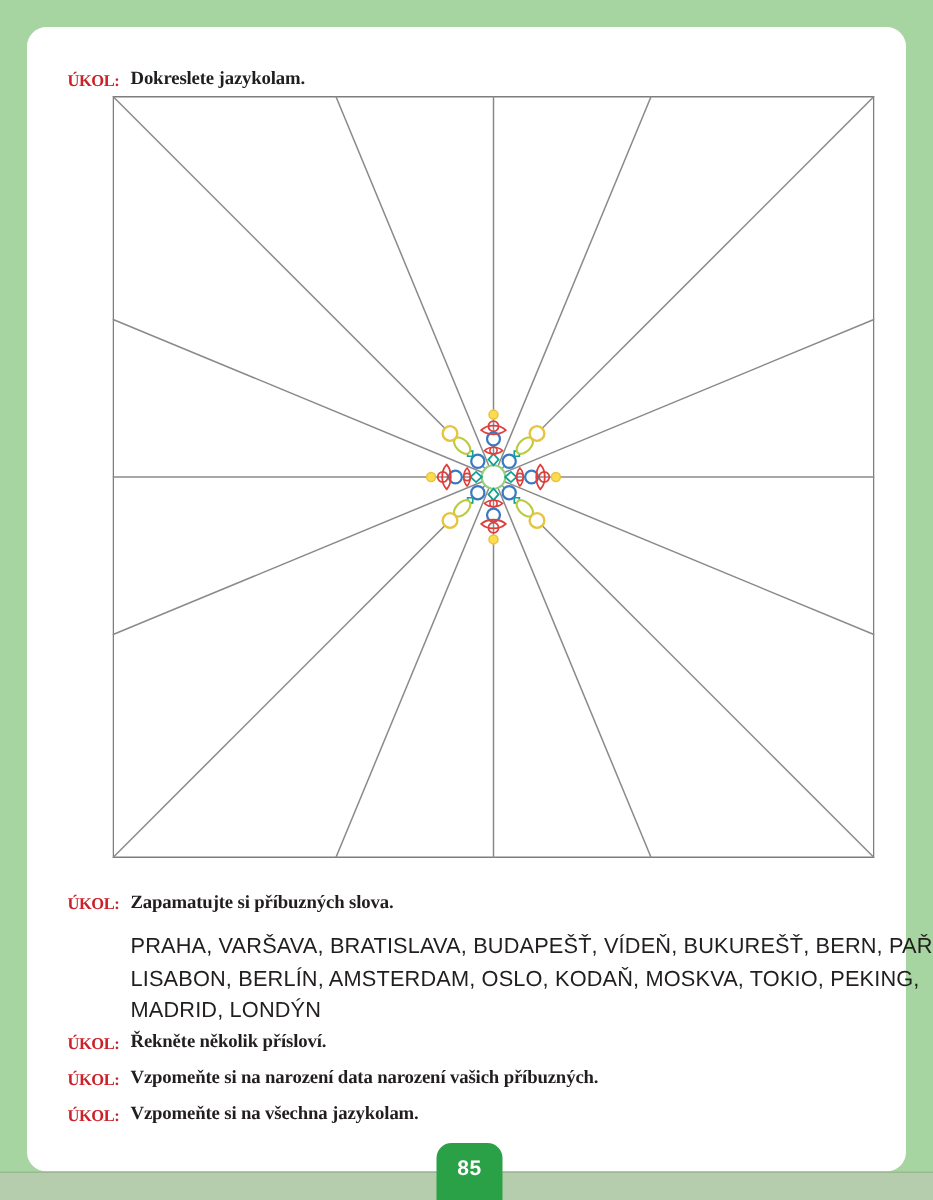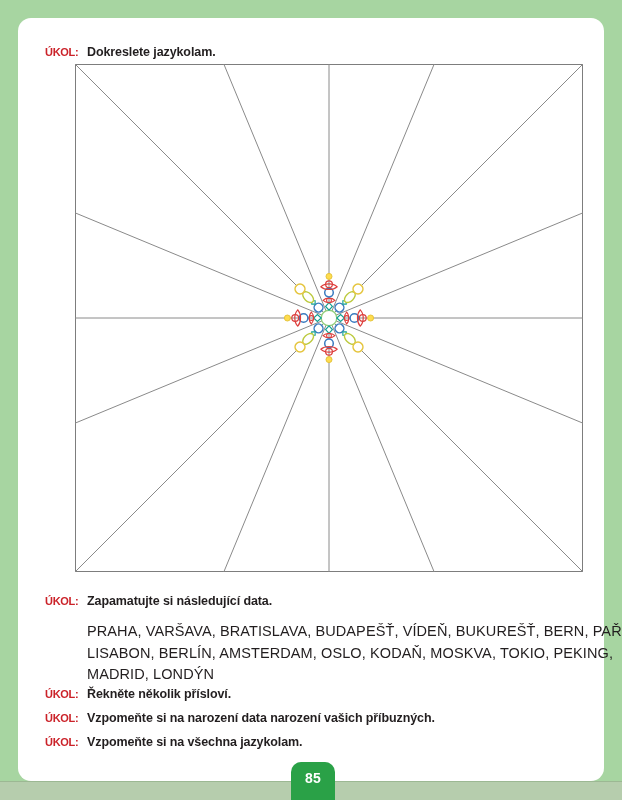--- a/index.html
+++ b/index.html
@@ -12,21 +12,21 @@
   .sheet{
     position:absolute;left:18px;top:18px;width:586px;height:763px;
     background:#ffffff;border-radius:13px;
   }
   .bottom-strip{
     position:absolute;left:0;top:781px;width:622px;height:19px;
     background:var(--theme-strip-green,#b6cdad);
     border-top:1px solid #9cb893;
   }
   .task{
-    position:absolute;left:45px;display:flex;align-items:center;white-space:nowrap;
+    position:absolute;left:45px;display:flex;align-items:flex-end;white-space:nowrap;font-family:Liberation Serif, serif;
   }
   .ukol{
     display:inline-block;width:42px;
     color:var(--theme-ukol-red,#cb2229);
     font-weight:bold;font-size:11px;letter-spacing:-0.3px;
   }
   .task-text{
     color:var(--theme-text-black,#221e1f);
     font-weight:bold;font-size:12.5px;letter-spacing:-0.1px;
   }
@@ -118,21 +118,21 @@
     <use href="#arm-diagonal" transform="rotate(315)"></use>
     <use href="#arm-cardinal"></use>
     <use href="#arm-cardinal" transform="rotate(90)"></use>
     <use href="#arm-cardinal" transform="rotate(180)"></use>
     <use href="#arm-cardinal" transform="rotate(270)"></use>
   </g>
 </svg>
 
 <div class="task task-2">
   <span class="ukol">ÚKOL:</span>
-  <span class="task-text">Zapamatujte si následující data.</span>
+  <span class="task-text">Zapamatujte si příbuzných slova.</span>
 </div>
 
 <div class="wordlist">
   <div>PRAHA, VARŠAVA, BRATISLAVA, BUDAPEŠŤ, VÍDEŇ, BUKUREŠŤ, BERN, PAŘÍŽ,</div>
   <div>LISABON, BERLÍN, AMSTERDAM, OSLO, KODAŇ, MOSKVA, TOKIO, PEKING,</div>
   <div>MADRID, LONDÝN</div>
 </div>
 
 <div class="task task-3">
   <span class="ukol">ÚKOL:</span>

